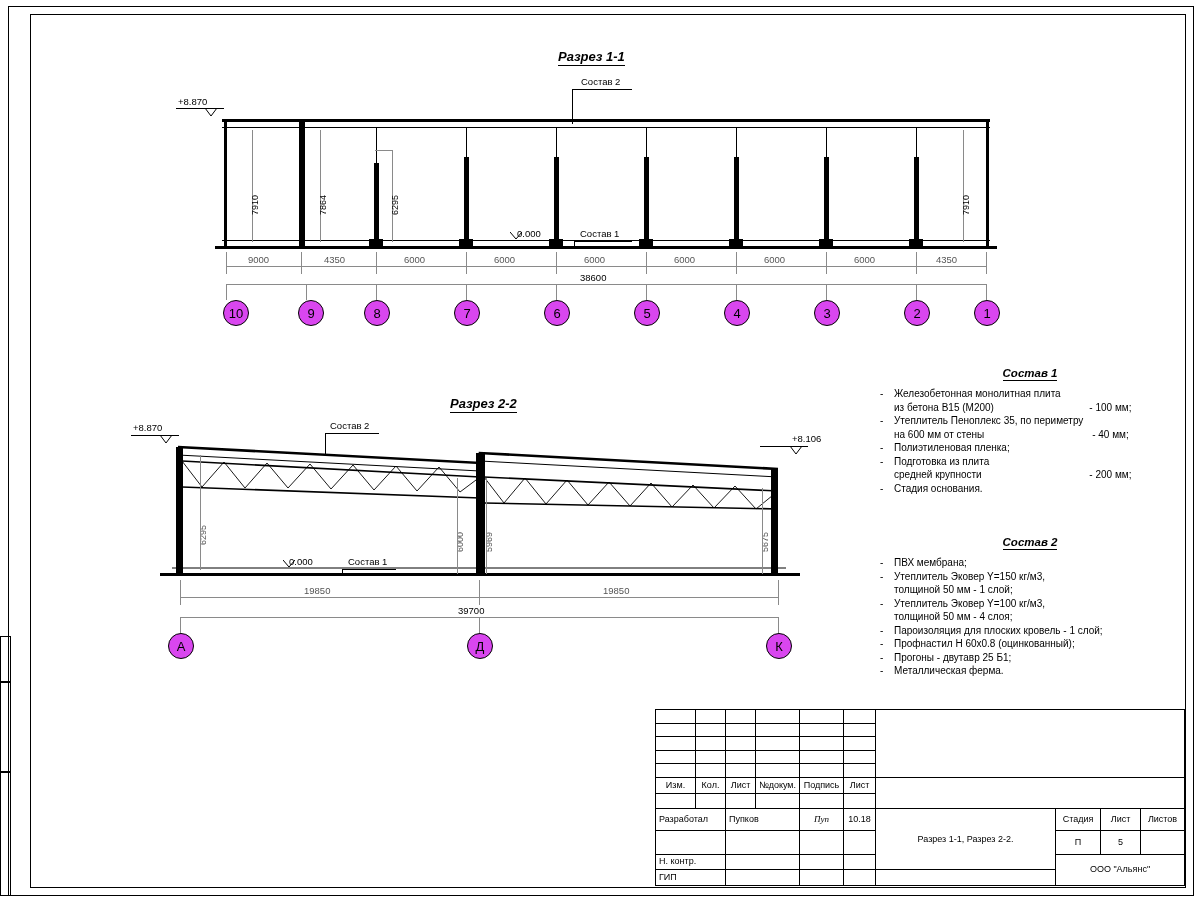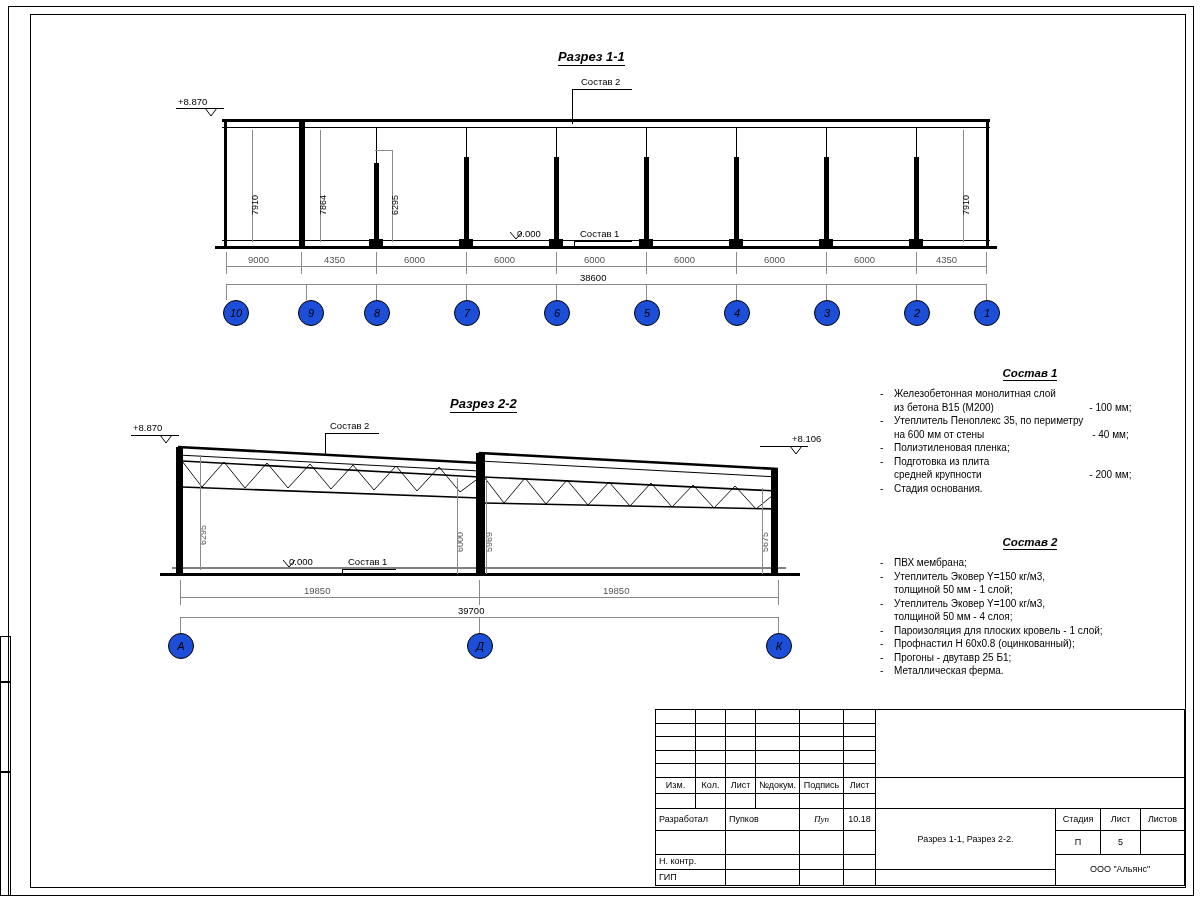--- a/index.html
+++ b/index.html
@@ -15,21 +15,21 @@
   .ttl{position:absolute;font-style:italic;font-weight:bold;font-size:13px;white-space:nowrap;}
   .ttl .und{border-bottom:1px solid #000;padding-bottom:1px;}
   .lbl{position:absolute;font-size:9.5px;white-space:nowrap;}
   .vtext{position:absolute;font-size:9px;white-space:nowrap;transform:rotate(-90deg);transform-origin:left top;}
   .line{position:absolute;background:#000;}
   .hl{height:1px;}
   .vl{width:1px;}
   .thick{background:#000;}
   .grayln{position:absolute;background:#8a8a8a;}
   .circ{position:absolute;width:24px;height:24px;border:1px solid #000;border-radius:50%;
-        font-size:11px;display:flex;align-items:center;justify-content:center;background:#1d4ed8;font-style:italic;}
+        font-size:13px;display:flex;align-items:center;justify-content:center;background:#d946ef;}
 
   
   .spec{position:absolute;font-size:10px;line-height:13px;}
   .spec h4{margin:0 0 7px 0;font-size:11.5px;font-style:italic;font-weight:bold;text-align:center;}
   .spec h4 span{border-bottom:1px solid #000;padding-bottom:1px;}
   .spec table{border-collapse:collapse;}
   .spec td{vertical-align:top;font-size:10px;line-height:13.5px;padding:0;}
   .spec td.d{width:14px;}
   .spec td.v{text-align:center;white-space:nowrap;padding-left:6px;}
 
@@ -248,21 +248,21 @@
   <div class="circ" style="left:168px;top:633px;">А</div>
   <div class="circ" style="left:467px;top:633px;">Д</div>
   <div class="circ" style="left:766px;top:633px;">К</div>
 
   <div class="spec" style="left:880px;top:367px;width:300px;">
     <h4><span>Состав 1</span></h4>
     <table>
       <tbody>
           <tr>
         <td class="d">-</td>
-        <td>Железобетонная  монолитная слой</td>
+        <td>Железобетонная  монолитная плита</td>
         <td class="v"></td>
       </tr>
       <tr>
         <td class="d"></td>
         <td>из бетона В15 (М200)</td>
         <td class="v">- 100 мм;</td>
       </tr>
       <tr>
         <td class="d">-</td>
         <td>Утеплитель Пеноплекс 35, по периметру</td>

